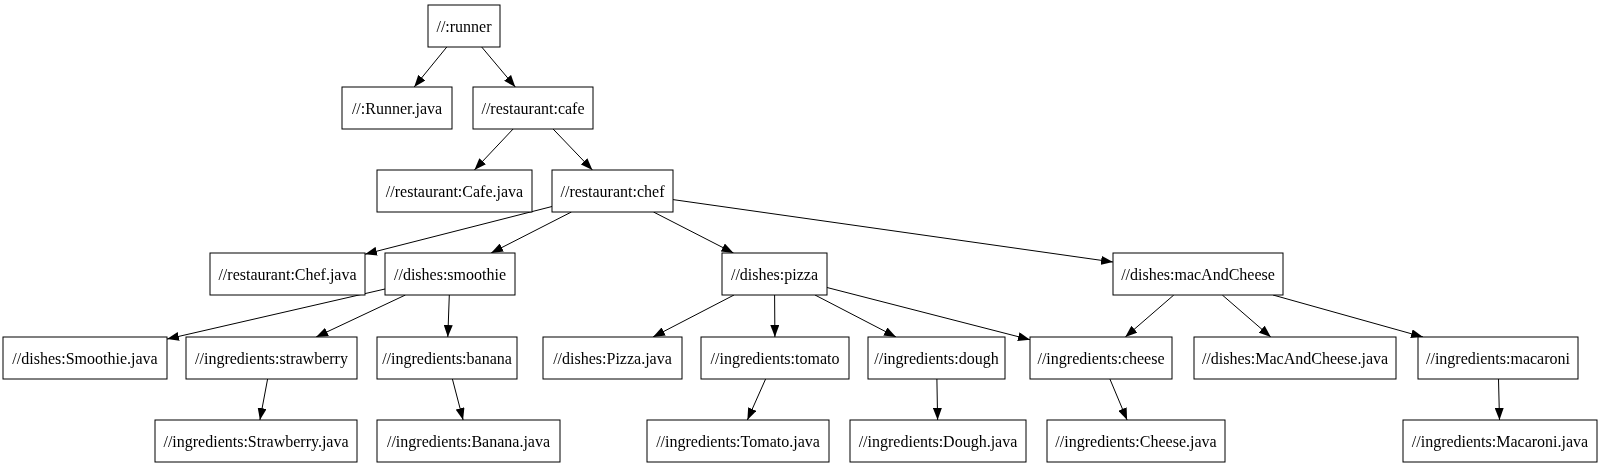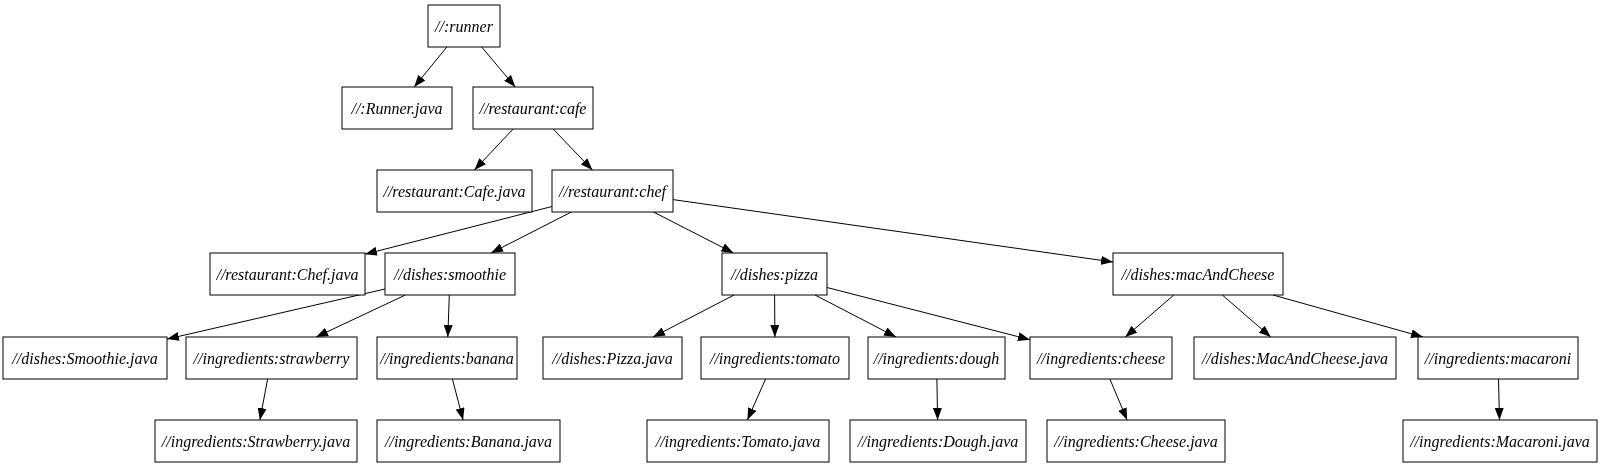--- a/index.html
+++ b/index.html
@@ -2,21 +2,20 @@
 <html><head>
 <meta charset="utf-8">
 <style>
   html, body { margin: 0; padding: 0; background: #ffffff; }
   .canvas {
     position: relative;
     width: 1600px;
     height: 468px;
     background: #ffffff;
     overflow: hidden;
-    font-style: italic;
   }
   svg text {
     font-family: "Liberation Serif", "DejaVu Serif", serif;
     font-size: 16px;
     fill: #000000;
   }
   svg line { shape-rendering: geometricPrecision; }
   #arrowhead-path { fill: #000000; }
 </style>
 </head>

